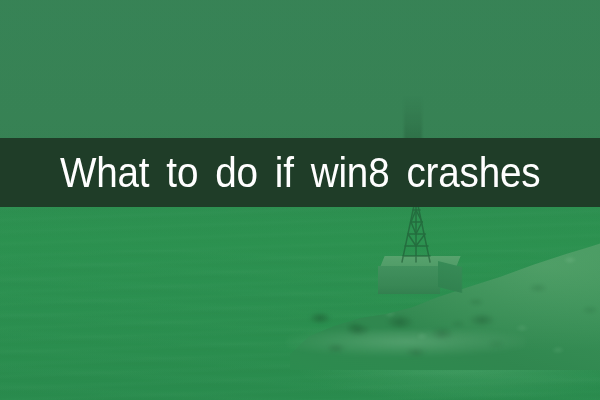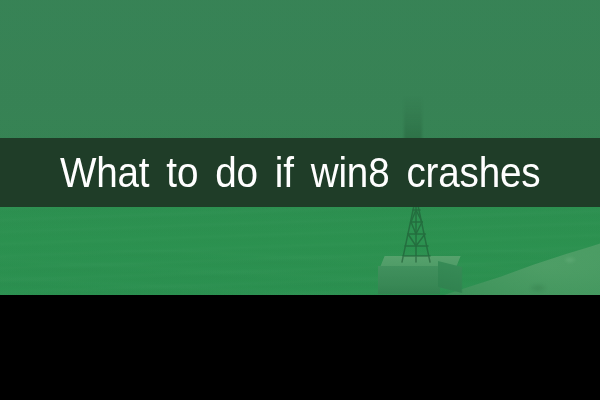--- a/index.html
+++ b/index.html
@@ -8,21 +8,21 @@
     padding: 0;
     background: #000;
   }
   body {
     font-family: "Liberation Sans", sans-serif;
   }
 
   #stage {
     position: relative;
     width: 600px;
-    height: 295px;
+    height: 400px;
     overflow: hidden;
     background: #86efac;
   }
 
   
   .photo {
     position: absolute;
     inset: 0;
     overflow: hidden;
   }

